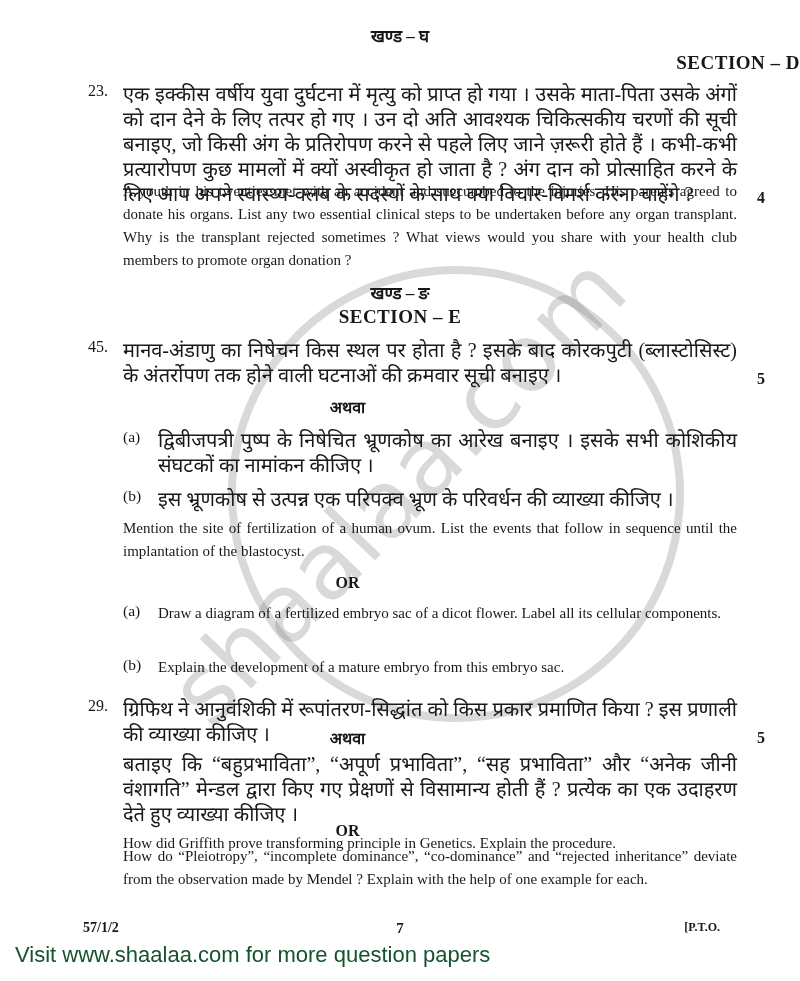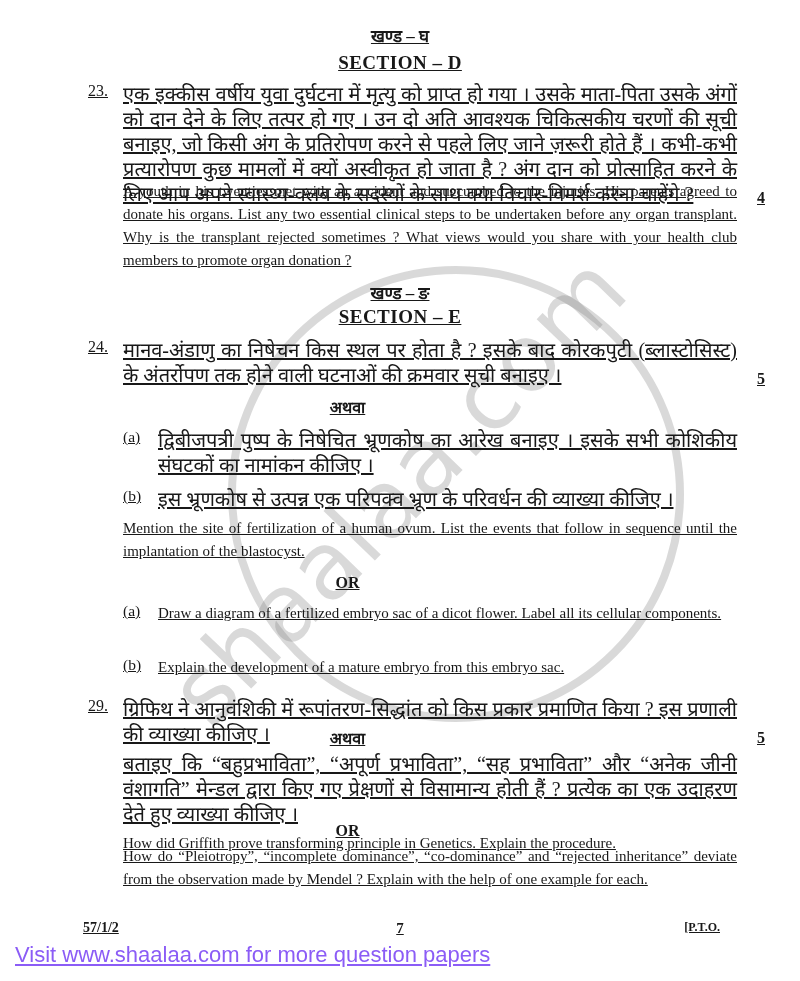--- a/index.html
+++ b/index.html
@@ -4,21 +4,21 @@
 <style>
   html,body{margin:0;padding:0;}
   body{
     width:800px;height:981px;
     background:#ffffff;
     font-family:"Liberation Serif","DejaVu Serif",serif;
     color:#181818;
     position:relative;
     overflow:hidden;
   }
-  .abs{position:absolute;text-decoration:underline;}
+  .abs{position:absolute;}
   
   .wm-circle{
     position:absolute;
     left:228px;top:266px;
     width:440px;height:440px;
     border:8px solid rgba(120,120,120,0.28);
     border-radius:50%;
   }
   .wm-text{
     position:absolute;
@@ -46,48 +46,48 @@
   .hi{font-size:20px;line-height:25px;}
   .en{font-size:15px;line-height:23px;}
   .just{text-align:justify;}
   
   .f-code{left:83px;top:920px;font-weight:bold;font-size:14px;}
   .f-page{left:0;top:920px;width:800px;text-align:center;font-weight:bold;font-size:15px;}
   .f-pto{right:80px;top:920px;font-weight:bold;font-size:12px;}
   .banner{
     left:15px;top:942px;
     font-family:"Liberation Sans","DejaVu Sans",sans-serif;
-    font-size:22px;color:#8b5cf6;
+    font-size:22px;color:#14532d;
     white-space:nowrap;
   }
 </style>
 </head>
 <body>
 
 <div>
 
   <div class="wm-circle"></div>
   <div class="wm-text">shaalaa.com</div>
 
   <div class="abs heading h-hi" style="top:24px;">खण्ड – घ</div>
-  <div class="abs heading h-en" style="top:52px;">SECTION – D</div>
+  <div class="abs heading h-en" style="top:52px;text-align:right;">SECTION – D</div>
 
   <div class="abs qflex" style="top:82px;">
     <span class="qnum">23.</span>
     <p class="qtext hi just">एक इक्कीस वर्षीय युवा दुर्घटना में मृत्यु को प्राप्त हो गया । उसके माता-पिता उसके अंगों को दान देने के लिए तत्पर हो गए । उन दो अति आवश्यक चिकित्सकीय चरणों की सूची बनाइए, जो किसी अंग के प्रतिरोपण करने से पहले लिए जाने ज़रूरी होते हैं । कभी-कभी प्रत्यारोपण कुछ मामलों में क्यों अस्वीकृत हो जाता है ? अंग दान को प्रोत्साहित करने के लिए आप अपने स्वास्थ्य-क्लब के सदस्यों के साथ क्या विचार-विमर्श करना चाहेंगे ?</p>
     <span class="qmarks">4</span>
   </div>
 
   <p class="abs para en just" style="top:180px;">A youth in his twenties met with an accident and succumbed to the injuries. His parents agreed to donate his organs. List any two essential clinical steps to be undertaken before any organ transplant. Why is the transplant rejected sometimes ? What views would you share with your health club members to promote organ donation ?</p>
 
   <div class="abs heading h-hi" style="top:281px;">खण्ड – ङ</div>
   <div class="abs heading h-en" style="top:306px;">SECTION – E</div>
 
   <div class="abs qflex" style="top:338px;">
-    <span class="qnum">24.</span>
+    <span class="qnum">45.</span>
     <p class="qtext hi just">मानव-अंडाणु का निषेचन किस स्थल पर होता है ? इसके बाद कोरकपुटी (ब्लास्टोसिस्ट) के अंतर्रोपण तक होने वाली घटनाओं की क्रमवार सूची बनाइए ।</p>
     <span class="qmarks">5</span>
   </div>
 
   <div class="abs orlbl" style="top:396px;">अथवा</div>
 
   <div class="abs sub" style="top:428px;">
     <span class="sublabel">(a)</span>
     <p class="qtext hi just">द्विबीजपत्री पुष्प के निषेचित भ्रूणकोष का आरेख बनाइए । इसके सभी कोशिकीय संघटकों का नामांकन कीजिए ।</p>
   </div>

